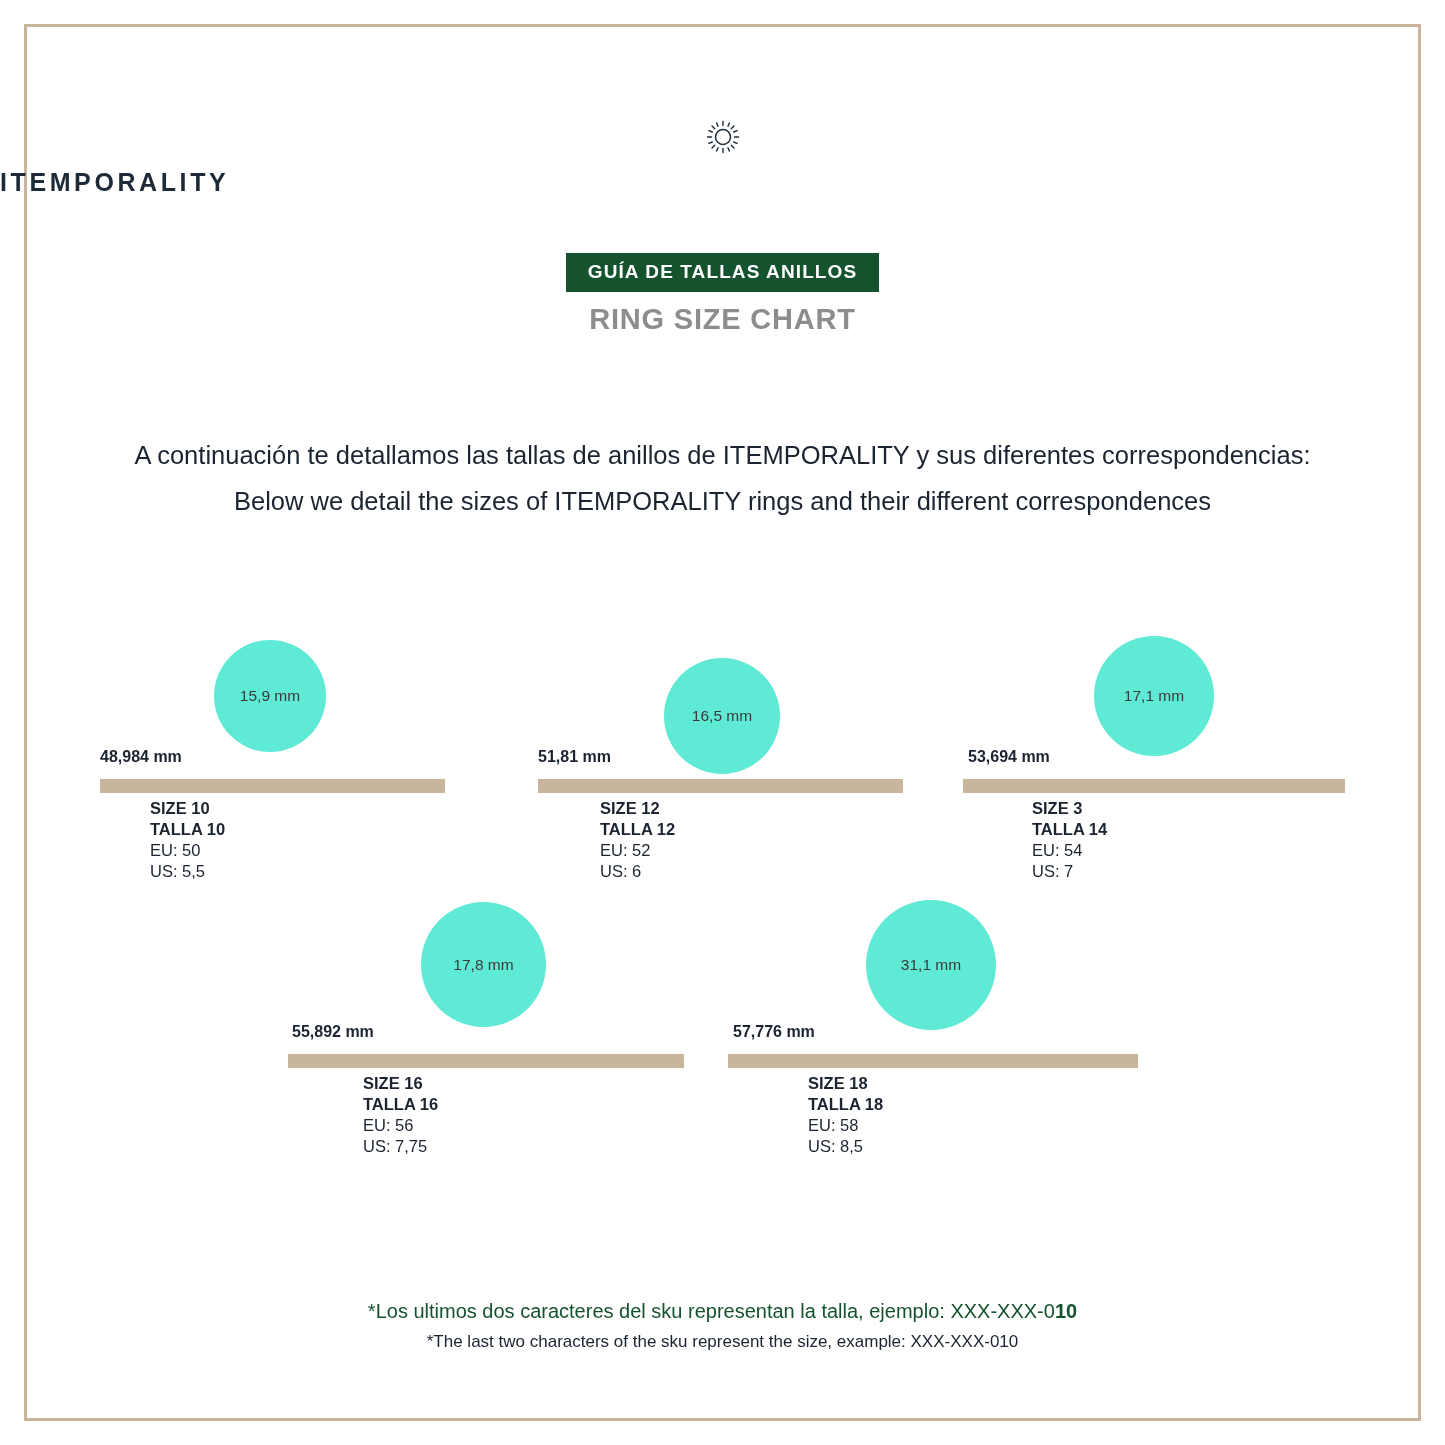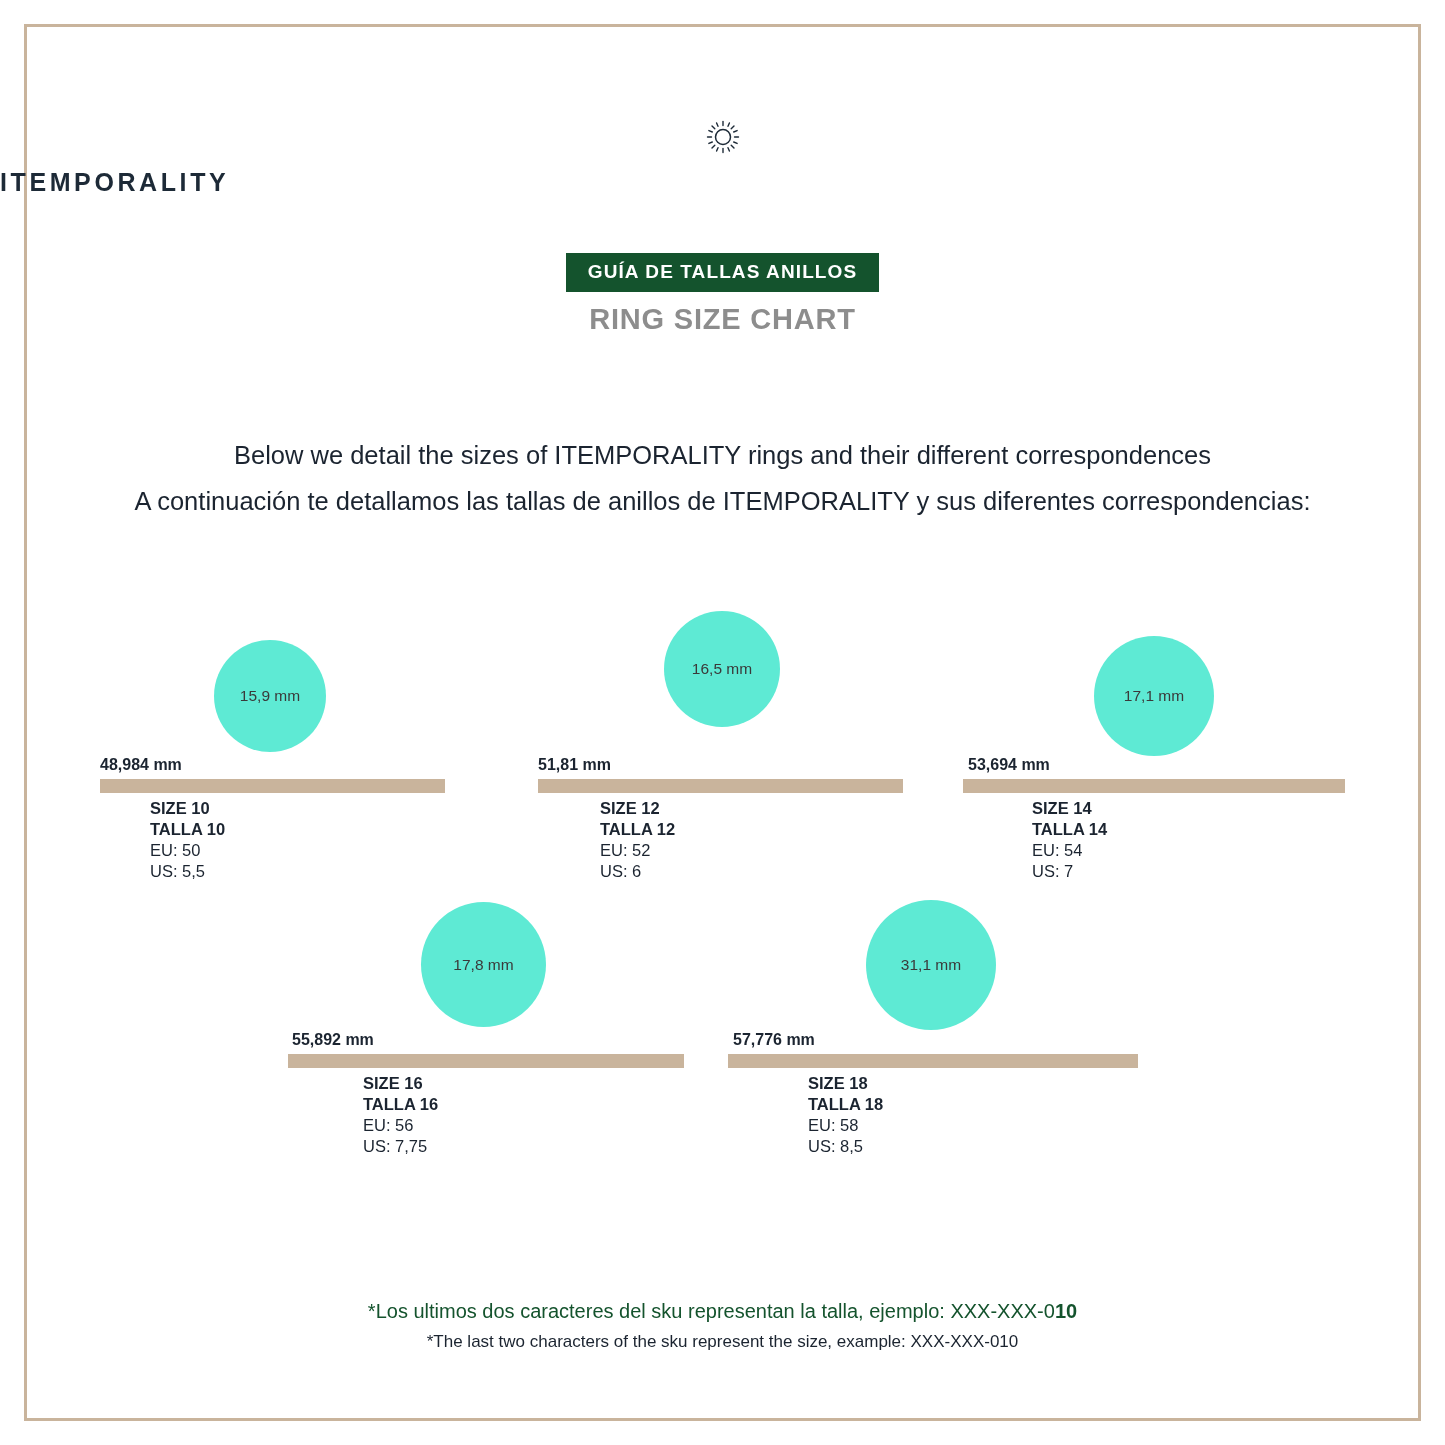--- a/index.html
+++ b/index.html
@@ -114,21 +114,20 @@
     justify-content: center;
     color: #3a3a3a;
     font-size: 15.5px;
   }
   .bar-label {
     position: absolute;
     font-size: 16px;
     font-weight: 700;
     color: #1b2430;
     white-space: nowrap;
-    margin-top: 8px;
   }
   .bar {
     position: absolute;
     height: 14px;
     background: #c9b49c;
   }
   .card-text {
     position: absolute;
     text-align: left;
     white-space: nowrap;
@@ -200,60 +199,60 @@
       </svg>
       <div class="brand-name">ITEMPORALITY</div>
     </div>
 
     <div class="title-es-wrap">
       <span class="title-es">GUÍA DE TALLAS ANILLOS</span>
     </div>
     <div class="title-en">RING SIZE CHART</div>
 
     <div class="intro">
+      <div class="intro-line">A continuación te detallamos las tallas de anillos de ITEMPORALITY y sus diferentes correspondencias:</div>
       <div class="intro-line">Below we detail the sizes of ITEMPORALITY rings and their different correspondences</div>
-      <div class="intro-line">A continuación te detallamos las tallas de anillos de ITEMPORALITY y sus diferentes correspondencias:</div>
     </div>
 
     <div class="card" style="left:0;top:0;width:0;height:0;">
       <div class="circle" style="left:214px;top:640px;width:112px;height:112px;">
         <span>15,9 mm</span>
       </div>
       <div class="bar-label" style="left:100px;top:748px;">48,984 mm</div>
       <div class="bar" style="left:100px;top:779px;width:345px;"></div>
       <div class="card-text" style="left:150px;top:798px;width:245px;">
         <div class="size-line">SIZE 10</div>
         <div class="size-line">TALLA 10</div>
         <div class="sub-line">EU: 50</div>
         <div class="sub-line">US: 5,5</div>
       </div>
     </div>
 
     <div class="card" style="left:0;top:0;width:0;height:0;">
-      <div class="circle" style="left:664px;top:611px;width:116px;height:116px;justify-content:center;">
+      <div class="circle" style="left:664px;top:658px;width:116px;height:116px;justify-content:center;">
         <span>16,5 mm</span>
       </div>
       <div class="bar-label" style="left:538px;top:748px;">51,81 mm</div>
       <div class="bar" style="left:538px;top:779px;width:365px;"></div>
       <div class="card-text" style="left:600px;top:798px;width:245px;">
         <div class="size-line">SIZE 12</div>
         <div class="size-line">TALLA 12</div>
         <div class="sub-line">EU: 52</div>
         <div class="sub-line">US: 6</div>
       </div>
     </div>
 
     <div class="card" style="left:0;top:0;width:0;height:0;">
       <div class="circle" style="left:1094px;top:636px;width:120px;height:120px;">
         <span>17,1 mm</span>
       </div>
       <div class="bar-label" style="left:968px;top:748px;">53,694 mm</div>
       <div class="bar" style="left:963px;top:779px;width:382px;"></div>
       <div class="card-text" style="left:1032px;top:798px;width:245px;">
-        <div class="size-line">SIZE 14</div>
+        <div class="size-line">SIZE 3</div>
         <div class="size-line">TALLA 14</div>
         <div class="sub-line">EU: 54</div>
         <div class="sub-line">US: 7</div>
       </div>
     </div>
 
     <div class="card" style="left:0;top:0;width:0;height:0;">
       <div class="circle" style="left:421px;top:902px;width:125px;height:125px;">
         <span>17,8 mm</span>
       </div>

